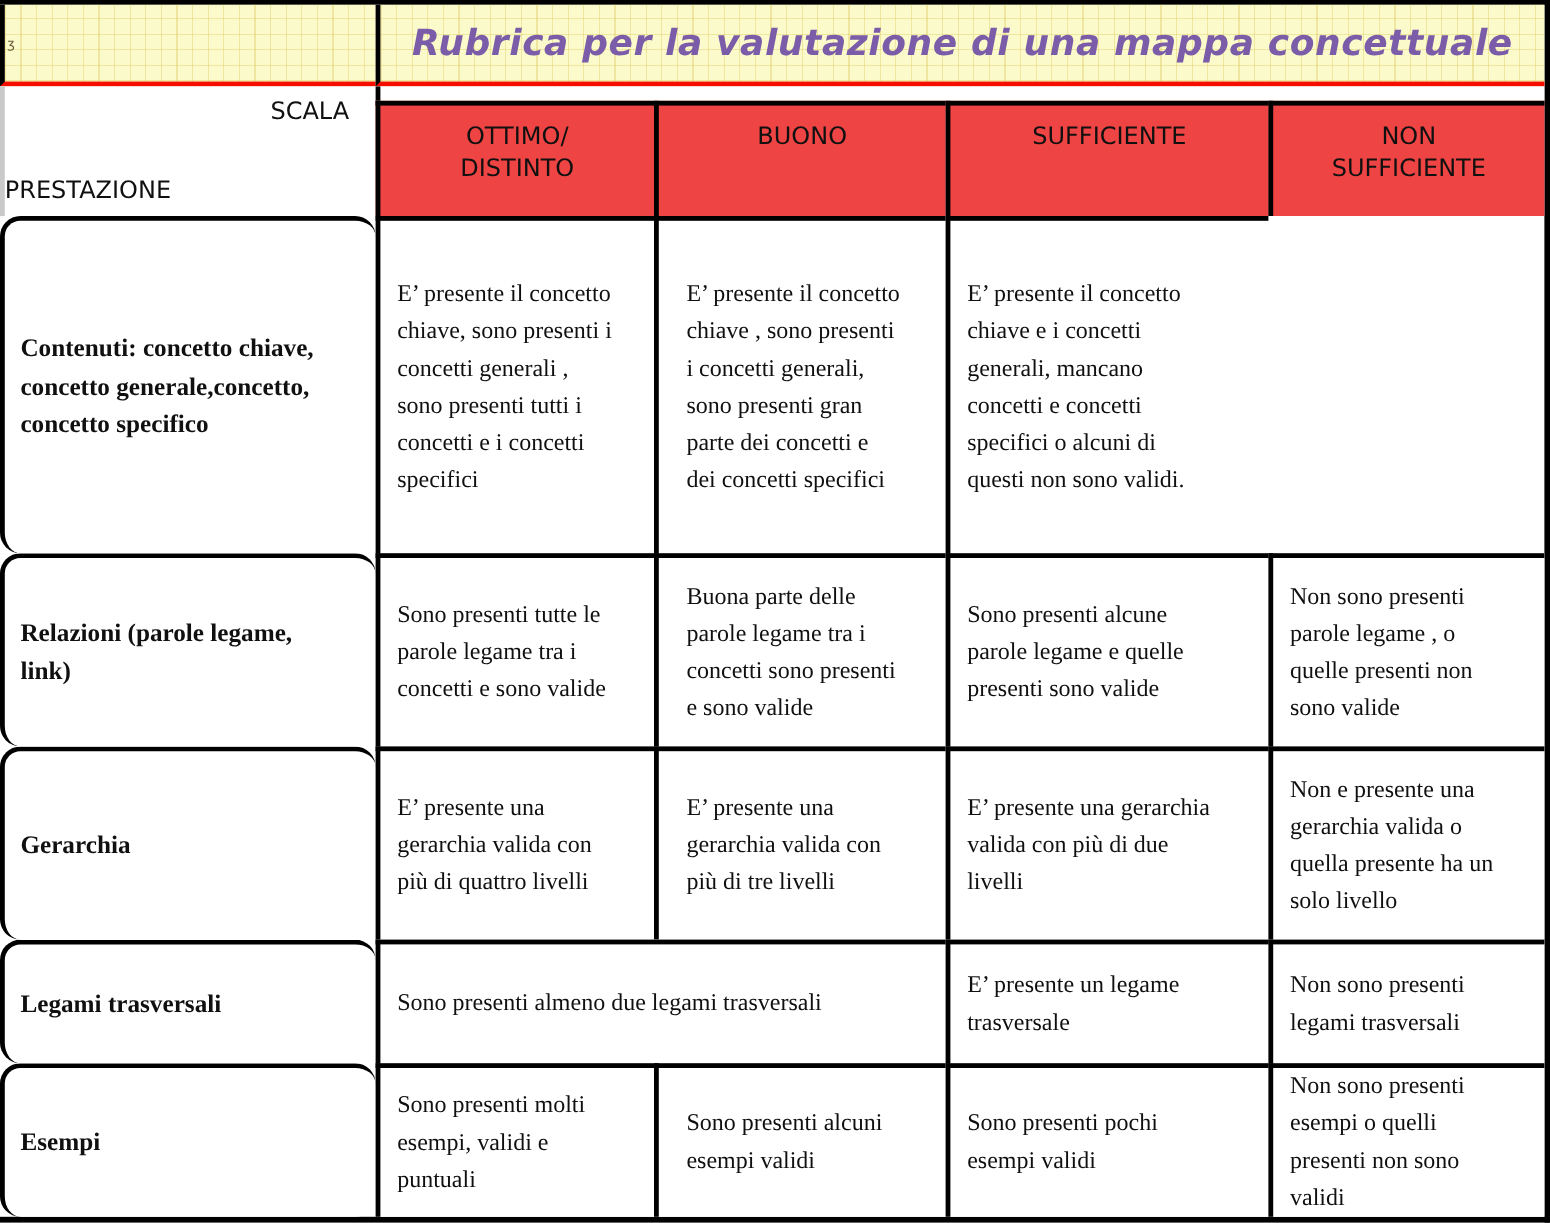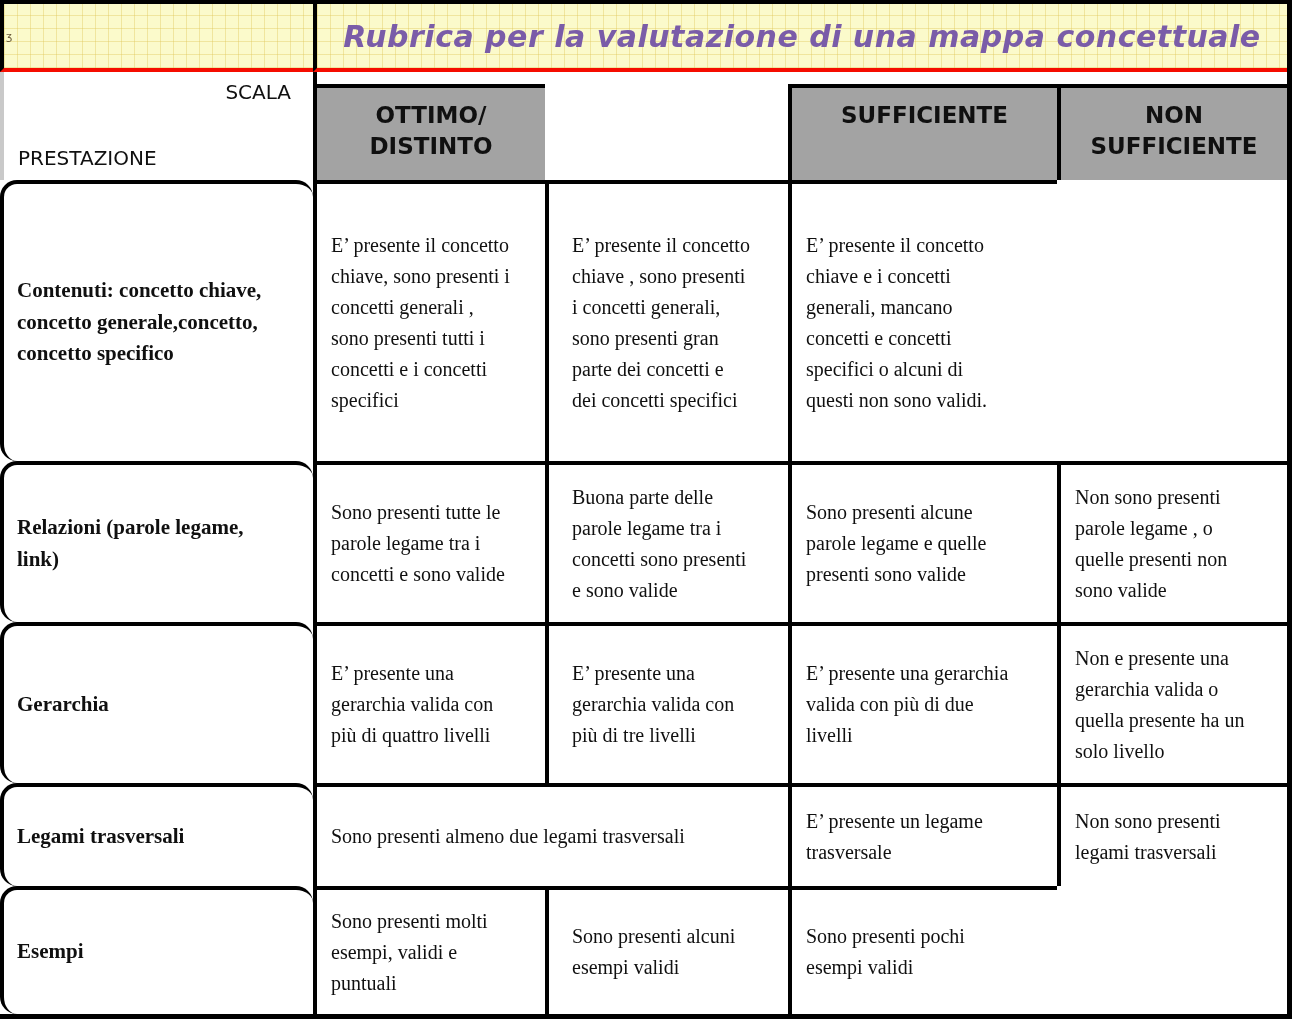--- a/index.html
+++ b/index.html
@@ -51,34 +51,33 @@
   }
 
   
   .corner-cell{
     grid-column:1;grid-row:2 / span 2;
     background:#fff;border-left:4px solid #c9c9c9;
     font-family:"DejaVu Sans","Liberation Sans",sans-serif;
     font-size:20px;
   }
   .scala-label{position:absolute;top:8px;right:22px;}
-  .prestazione-label{position:absolute;bottom:10px;left:14px;}
+  .prestazione-label{position:absolute;bottom:10px;left:0;}
 
   .gap-cell{grid-column:2 / span 4;grid-row:2;background:#fff;}
 
   
   .hdr{
-    grid-row:3;background:#a3a3a3;
+    grid-row:3;background:#ef4444;
     display:flex;justify-content:center;
     padding-top:12px;
     text-align:center;
     font-family:"DejaVu Sans","Liberation Sans",sans-serif;
-    font-size:23px;line-height:1.35;
+    font-size:20px;line-height:1.35;
     white-space:pre-line;
-    font-weight:bold;
   }
 
   
   .lab{
     grid-column:1;
     display:flex;align-items:center;
     padding:6px 25px 6px 13px;
     font-weight:bold;font-size:21px;line-height:1.5;
     background:#fff;border-left:4px solid #000;border-radius:17px;
   }
@@ -108,20 +107,21 @@
     </div>
 
     <div class="cell corner-cell">
       <span class="scala-label">SCALA</span>
       <span class="prestazione-label">PRESTAZIONE</span>
     </div>
     <div class="cell gap-cell bl"></div>
 
     <div class="cell hdr bl bt" style="grid-column:2">OTTIMO/
 DISTINTO</div>
+    <div class="cell hdr bl bt" style="grid-column:3">BUONO</div>
     <div class="cell hdr bl bt" style="grid-column:4">SUFFICIENTE</div>
     <div class="cell hdr bl bt" style="grid-column:5">NON
 SUFFICIENTE</div>
 
     <div class="cell lab bt" style="grid-row:4">Contenuti: concetto chiave, concetto generale,concetto, concetto specifico</div>
     <div class="cell txt c2 bl bt" style="grid-row:4;grid-column:2">E’ presente il concetto chiave, sono presenti i concetti generali , sono presenti tutti i concetti e i concetti specifici</div>
     <div class="cell txt c3 bl bt" style="grid-row:4;grid-column:3">E’ presente il concetto chiave , sono presenti i concetti generali, sono presenti gran parte dei concetti e dei concetti specifici</div>
     <div class="cell txt c4 bl bt" style="grid-row:4;grid-column:4">E’ presente il concetto chiave e i concetti generali, mancano concetti e concetti specifici o alcuni di questi non sono validi.</div>
 
     <div class="cell lab bt" style="grid-row:5">Relazioni (parole legame, link)</div>
@@ -138,15 +138,16 @@
 
     <div class="cell lab bt" style="grid-row:7">Legami trasversali</div>
     <div class="cell txt merged bl bt" style="grid-row:7">Sono presenti almeno due legami trasversali</div>
     <div class="cell txt c4 bl bt" style="grid-row:7;grid-column:4">E’ presente un legame trasversale</div>
     <div class="cell txt c5 bl bt" style="grid-row:7;grid-column:5">Non sono presenti legami trasversali</div>
 
     <div class="cell lab bt" style="grid-row:8">Esempi</div>
     <div class="cell txt c2 bl bt" style="grid-row:8;grid-column:2">Sono presenti molti esempi, validi e puntuali</div>
     <div class="cell txt c3 bl bt" style="grid-row:8;grid-column:3">Sono presenti alcuni esempi validi</div>
     <div class="cell txt c4 bl bt" style="grid-row:8;grid-column:4">Sono presenti pochi esempi validi</div>
+    <div class="cell txt c5 bl bt" style="grid-row:8;grid-column:5">Non sono presenti esempi o quelli presenti non sono validi</div>
 
   </div>
 </div>
 
 </body></html>

